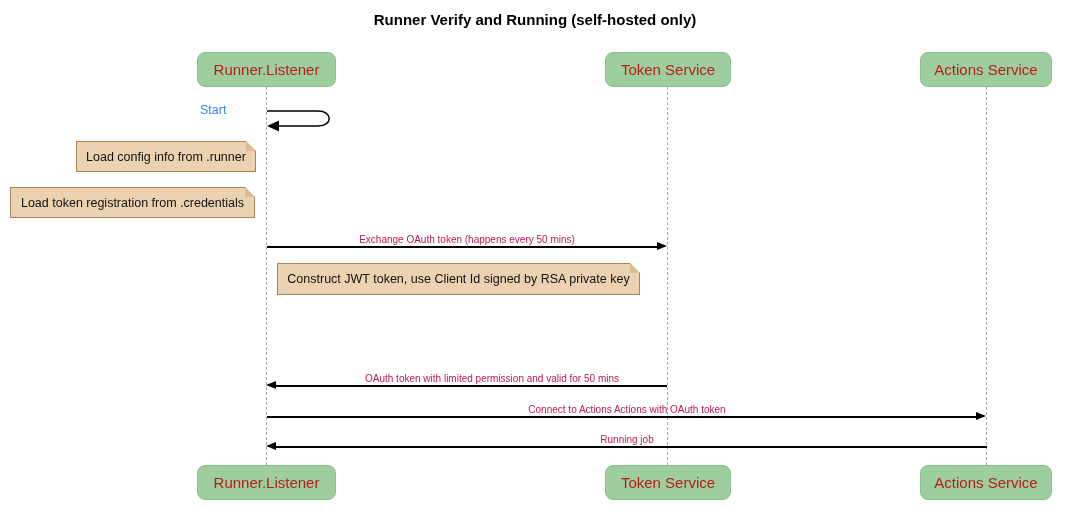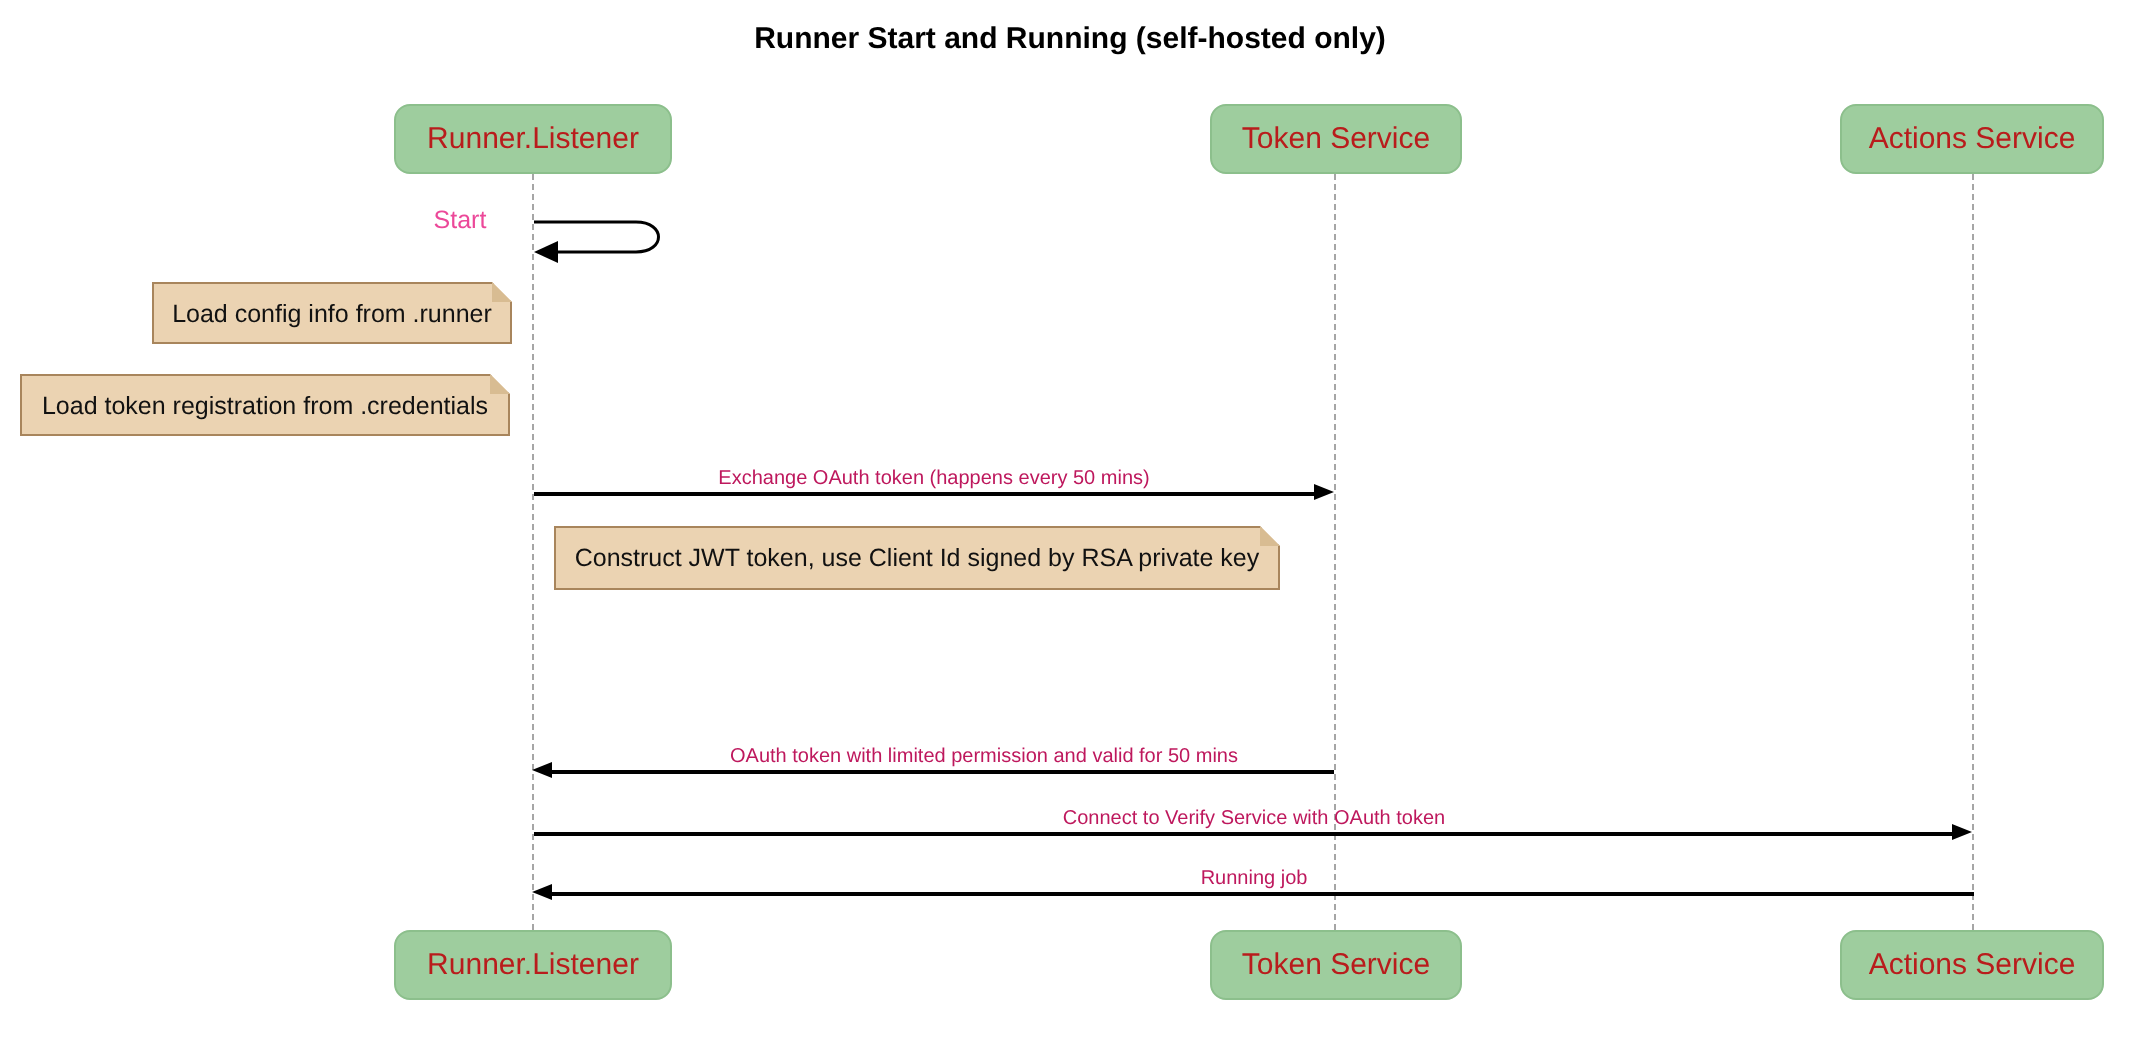--- a/index.html
+++ b/index.html
@@ -44,31 +44,31 @@
   }
   .arrow-right {
     position:absolute; width:0; height:0;
     border-left:10px solid #000; border-top:4.5px solid transparent; border-bottom:4.5px solid transparent;
   }
   .arrow-left {
     position:absolute; width:0; height:0;
     border-right:10px solid #000; border-top:4.5px solid transparent; border-bottom:4.5px solid transparent;
   }
   .self-msg-label {
-    position:absolute; left:200px; top:103px; width:60px; text-align:center;
-    font-size:12.5px; color:#ec4899;
+    position:absolute; left:200px; top:103px; width:60px; text-align:left;
+    font-size:12.5px; color:#3b82f6;
   }
   .self-loop-svg { position:absolute; left:266px; top:104px; }
 </style>
 </head>
 <body>
 
 <div class="canvas">
 
-  <div class="diagram-title">Runner Start and Running (self-hosted only)</div>
+  <div class="diagram-title">Runner Verify and Running (self-hosted only)</div>
 
   <div class="lifeline" style="left:266px;"></div>
   <div class="lifeline" style="left:667px;"></div>
   <div class="lifeline" style="left:986px;"></div>
 
   <div class="participant" style="left:197px; top:52px; width:139px;">
     <span>Runner.Listener</span>
   </div>
   <div class="participant" style="left:605px; top:52px; width:126px;">
     <span>Token Service</span>
@@ -97,21 +97,21 @@
 
   <div class="note" style="left:277px; top:263px; width:363px; height:32px;">
     <span>Construct JWT token, use Client Id signed by RSA private key</span>
   </div>
 
 
   <div class="msg-label" style="left:492px; top:372px;">OAuth token with limited permission and valid for 50 mins</div>
   <div class="msg-line" style="left:275px; top:385px; width:392px;"></div>
   <div class="arrow-left" style="left:266px; top:381px;"></div>
 
-  <div class="msg-label" style="left:627px; top:403px;">Connect to Verify Service with OAuth token</div>
+  <div class="msg-label" style="left:627px; top:403px;">Connect to Actions Actions with OAuth token</div>
   <div class="msg-line" style="left:267px; top:416px; width:711px;"></div>
   <div class="arrow-right" style="left:976px; top:412px;"></div>
 
   <div class="msg-label" style="left:627px; top:433px;">Running job</div>
   <div class="msg-line" style="left:275px; top:446px; width:712px;"></div>
   <div class="arrow-left" style="left:266px; top:442px;"></div>
 
   <div class="participant" style="left:197px; top:465px; width:139px;">
     <span>Runner.Listener</span>
   </div>

